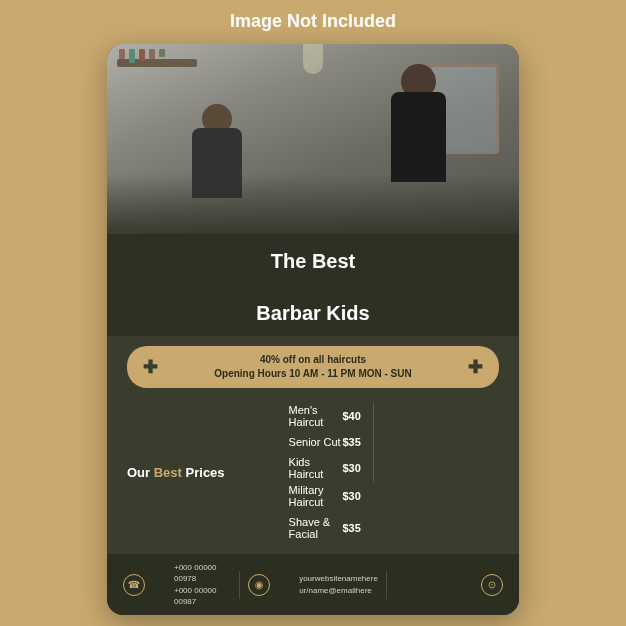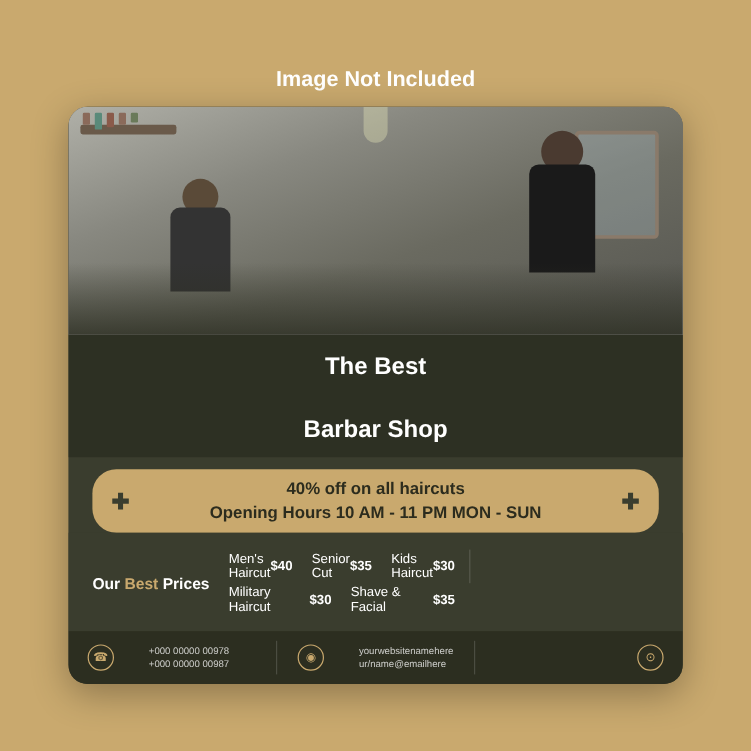--- a/index.html
+++ b/index.html
@@ -15,21 +15,21 @@
       overflow: hidden;
     }
     .page-title {
       color: white;
       font-size: 18px;
       font-weight: 600;
       margin-bottom: 12px;
       text-align: left;
     }
     .card {
-      width: 512px;
+      width: 412px;
       border-radius: 16px;
       overflow: hidden;
       box-shadow: 0 8px 30px rgba(0,0,0,0.3);
       background: #3a3d2e;
     }
     .image-placeholder {
       width: 100%;
       height: 190px;
       background: linear-gradient(135deg, #888 0%, #555 40%, #777 70%, #aaa 100%);
       position: relative;
@@ -75,21 +75,21 @@
       justify-content: space-between;
       margin-top: 10px;
       margin-bottom: 0;
     }
     .plus-icon {
       color: #3a3d2e;
       font-size: 18px;
       font-weight: bold;
     }
     .discount-text {
-      font-size: 14px;
+      font-size: 10px;
       color: #2c2c1e;
       font-weight: 600;
       line-height: 1.4;
       text-align: center;
     }
     .prices-section {
       background: #3a3d2e;
       padding: 14px 20px 12px;
       display: flex;
       gap: 10px;
@@ -107,22 +107,23 @@
       color: #c9a96e;
     }
     .prices-table {
       flex: 1;
       display: grid;
       grid-template-columns: 1fr 1fr;
       gap: 0;
     }
     .price-column {
       display: flex;
-      flex-direction: row;
+      flex-direction: column;
       gap: 4px;
+      margin-left: 48px;
     }
     .price-row {
       display: flex;
       justify-content: space-between;
       align-items: center;
       padding: 2px 6px;
     }
     .price-name {
       color: white;
       font-size: 11px;
@@ -305,21 +306,21 @@
         <div class="barber-body"></div>
       </div>
       <div class="overlay-gradient"></div>
     </div>
   </div>
 
   <div class="tagline-section">
     <div class="tagline-title">
       <span>The Best</span><br>
       <br>
-      <span>Barbar Shop</span>
+      <span>Barbar Kids</span>
     </div>
   </div>
 
   <div class="discount-bar">
     <span class="plus-icon">✚</span>
     <div class="discount-text">
       <div>40% off on all haircuts</div>
       <div>Opening Hours 10 AM - 11 PM MON - SUN</div>
     </div>
     <span class="plus-icon">✚</span>

